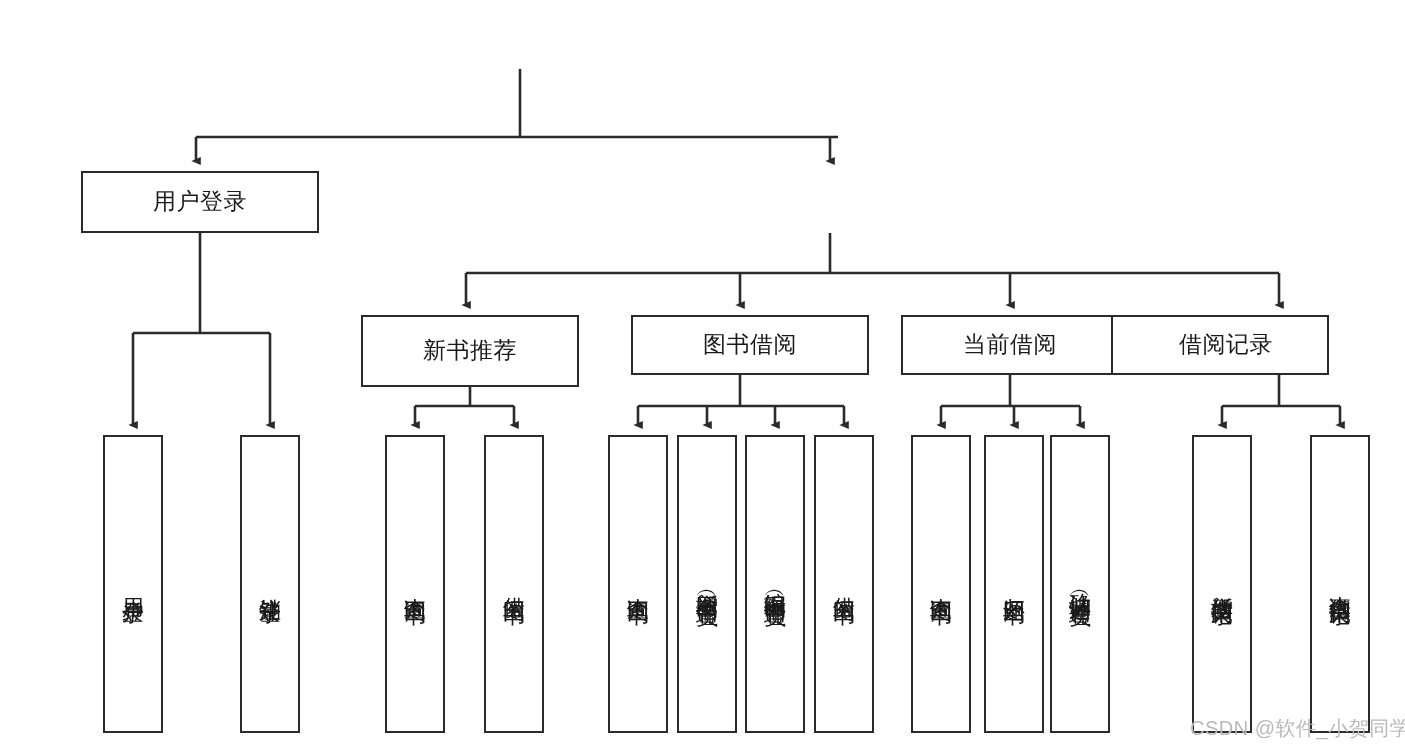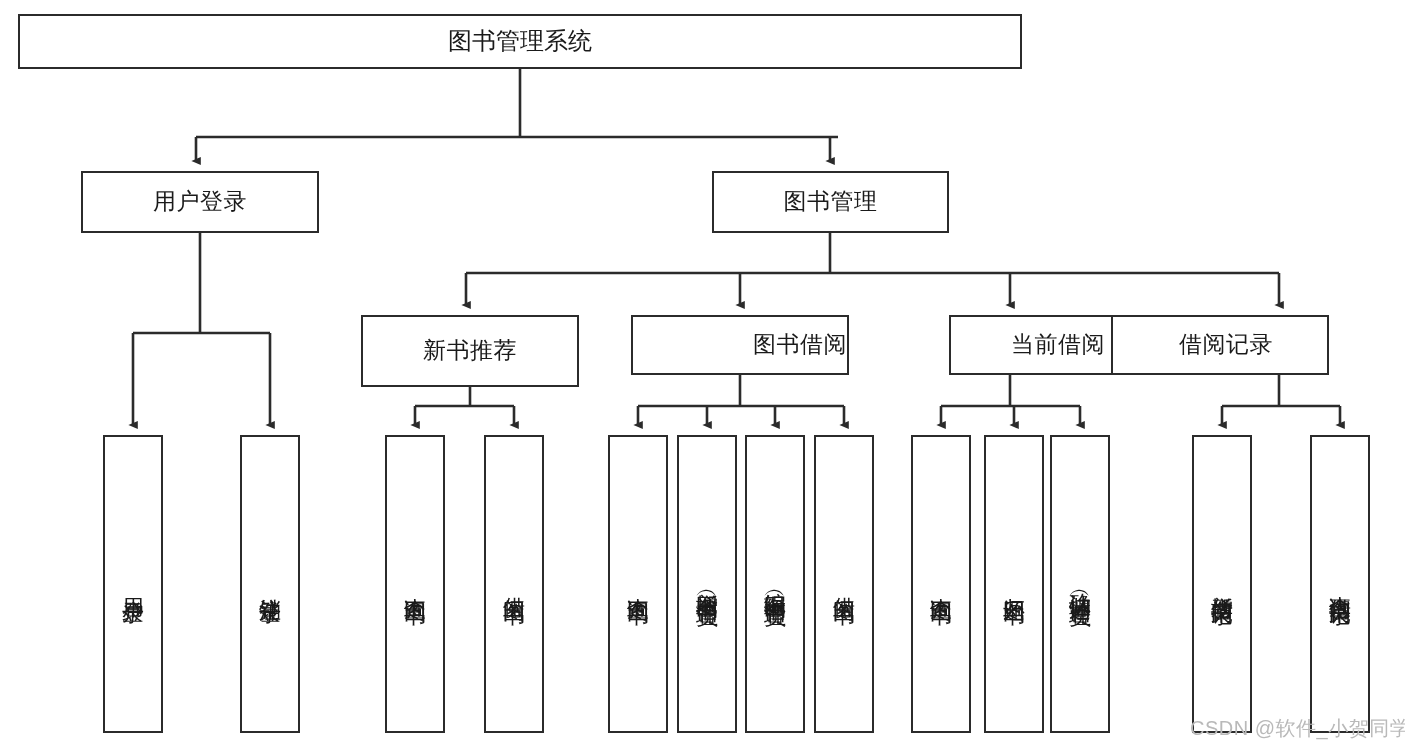--- a/index.html
+++ b/index.html
@@ -113,38 +113,32 @@
       <path d="M1014,406 L1014,425" marker-end="url(#arrow)"></path>
       <path d="M1080,406 L1080,425" marker-end="url(#arrow)"></path>
 
       <path d="M1279,375 L1279,406"></path>
       <path d="M1222,406 L1340,406"></path>
       <path d="M1222,406 L1222,425" marker-end="url(#arrow)"></path>
       <path d="M1340,406 L1340,425" marker-end="url(#arrow)"></path>
     </g>
   </svg>
 
-  <div class="node root" style="left:18px; top:14px; width:1004px; height:55px;">
-    <span>图书管理系统</span>
-  </div>
 
   <div class="node horiz" style="left:81px; top:171px; width:238px; height:62px;">
     <span>用户登录</span>
-  </div>
-  <div class="node horiz" style="left:712px; top:171px; width:237px; height:62px;">
-    <span>图书管理</span>
   </div>
 
   <div class="node horiz" style="left:361px; top:315px; width:218px; height:72px;">
     <span>新书推荐</span>
   </div>
-  <div class="node horiz" style="left:631px; top:315px; width:218px; height:60px;justify-content:flex-end;">
+  <div class="node horiz" style="left:631px; top:315px; width:238px; height:60px;">
     <span>图书借阅</span>
   </div>
-  <div class="node horiz" style="left:901px; top:315px; width:218px; height:60px;margin-left:48px;">
+  <div class="node horiz" style="left:901px; top:315px; width:218px; height:60px;">
     <span>当前借阅</span>
   </div>
   <div class="node horiz" style="left:1111px; top:315px; width:218px; height:60px;padding-left:12px;">
     <span>借阅记录</span>
   </div>
 
   <div class="node leaf" style="left:103px; top:435px; width:60px; height:298px;">
     <span class="vtext">用户登录</span>
   </div>
   <div class="node leaf" style="left:240px; top:435px; width:60px; height:298px;">

